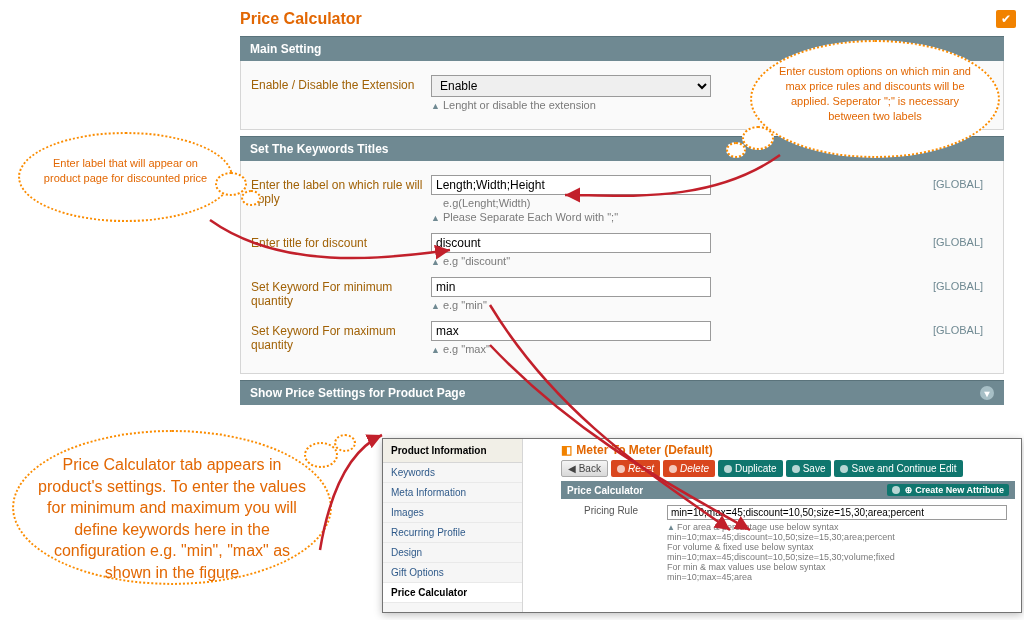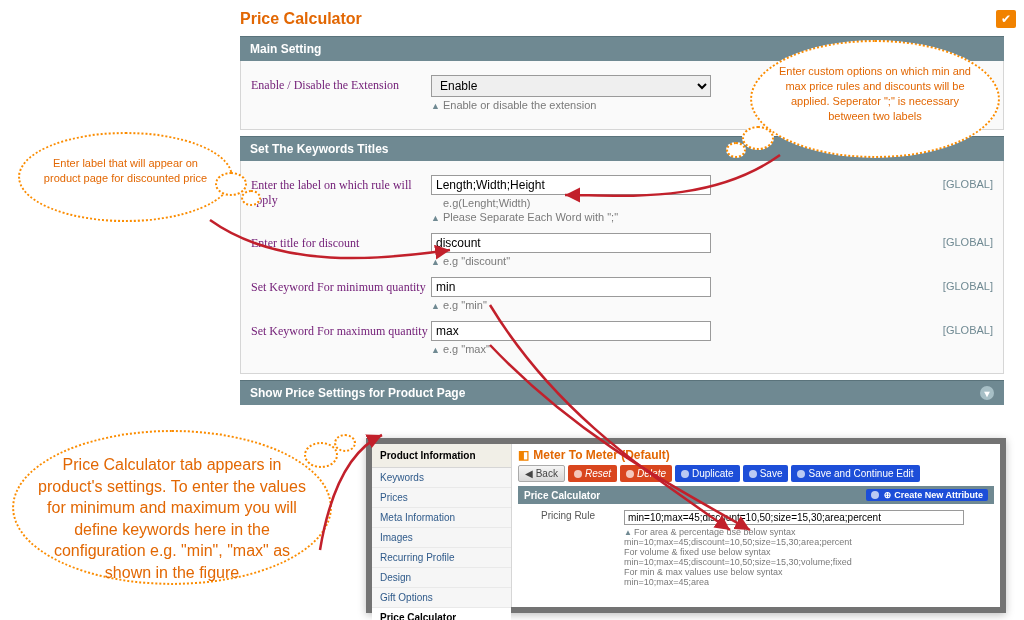--- a/index.html
+++ b/index.html
@@ -36,61 +36,62 @@
     align-items: center;
   }
   .section-body {
     background: #fafafa;
     border: 1px solid #d6d6d6;
     border-top: none;
     padding: 8px 10px;
     margin-bottom: 6px;
   }
   .row { display: flex; align-items: flex-start; margin: 6px 0 10px; }
-  .row-label { width: 180px; color: #701a75; padding-top: 3px; font-family: Liberation Serif, serif; }
+  .row-label { width: 180px; color: #a16207; padding-top: 3px; }
   .row-field { flex: 1; }
   .row-field input[type=text], .row-field select {
     width: 280px;
     border: 1px solid #9a9a9a;
     padding: 2px 4px;
     font-size: 12px;
   }
   .hint { color: #7a7a7a; font-size: 11px; margin-top: 2px; }
   .hint .tri { color: #6f8992; font-size: 9px; margin-right: 3px; }
-  .scope { color: #6f8992; font-size: 11px; padding-top: 3px; width: 70px; text-align: right; }
+  .scope { color: #6f8992; font-size: 11px; padding-top: 3px; width: 70px; text-align: center; }
   .collapse-icon { width: 14px; height: 14px; border-radius: 50%; background:#a7bfc6; color:#fff; font-size:10px; display:flex;align-items:center;justify-content:center; }
 
   
   .inset {
     position: absolute;
-    left: 366px;
+    left: 382px;
     top: 438px;
     width: 640px;
     height: 175px;
-    border: 6px solid #737373;
+    border: 1px solid #737373;
     box-shadow: 0 2px 8px rgba(0,0,0,.25);
     background: #fff;
     display: flex;
     font-size: 10px;
+    gap: 32px;
   }
   .inset-side {
     width: 140px;
     background: #f6f6f6;
     border-right: 1px solid #d6d6d6;
   }
   .inset-side-hdr { font-weight: bold; padding: 6px 8px; border-bottom:1px solid #d6d6d6; background:#f1efe7;}
   .inset-side-item { padding: 4px 8px; border-bottom:1px solid #e9e9e9; color:#2f5a8a; cursor:pointer;}
   .inset-side-item.active { background:#fff; font-weight:bold; color:#000; }
   .inset-main { flex:1; padding: 4px 6px; position:relative; }
   .inset-title { color:#e26703; font-weight:bold; font-size:12px; display:flex; align-items:center; gap:4px;}
   .btnbar { display:flex; gap:3px; margin:3px 0 4px; flex-wrap:wrap;}
   .btn { color:#fff; padding:2px 6px; border-radius:2px; display:flex; align-items:center; gap:3px; font-size:10px;}
   .btn.grey{background:linear-gradient(#f5f5f5,#d8d8d8);color:#444;border:1px solid #aaa;}
   .btn.red{background:#d9461e;font-style:italic;}
-  .btn.orange{background:#1d4ed8;align-items:center;}
+  .btn.orange{background:#0f766e;align-items:center;}
   .btn .dot{width:8px;height:8px;background:rgba(255,255,255,.7);border-radius:50%;display:inline-block;}
   .inset-section-hdr{background:#6f8992;color:#fff;font-weight:bold;padding:3px 6px;display:flex;justify-content:space-between;align-items:center;}
   .inset-body{padding:4px 0;}
   .inset-row{display:flex;gap:6px;margin:2px 0;}
   .inset-row-label{width:100px;color:#555;text-align:center;}
   .inset-row-field input{width:340px;border:1px solid #9a9a9a;padding:1px 3px;font-size:10px;}
   .inset-hint{color:#7a7a7a;font-size:9px;margin-left:106px;}
   .inset-hint .tri{color:#6f8992;font-size:8px;margin-right:2px;}
 
   
@@ -130,21 +131,21 @@
 <div class="main-area">
 
   <div class="section-hdr">
       <span>Main Setting</span>
     </div>
   <div class="section-body">
     <div class="row">
       <div class="row-label">Enable / Disable the Extension</div>
       <div class="row-field">
         <select><option>Enable</option></select>
-        <div class="hint"><span class="tri">▲</span><span>Enable or disable the extension</span></div>
+        <div class="hint"><span class="tri">▲</span><span>Lenght or disable the extension</span></div>
       </div>
     </div>
   </div>
 
   <div class="section-hdr">
       <span>Set The Keywords Titles</span>
     </div>
   <div class="section-body" id="kw-body">
       <div class="row">
         <div class="row-label">Enter the label on which rule will apply</div>
@@ -172,21 +173,20 @@
     <span>Show Price Settings for Product Page</span>
     <span class="collapse-icon">▾</span>
   </div>
 </div>
 
 <div class="inset">
   <div class="inset-side">
     <div class="inset-side-hdr">Product Information</div>
     <div id="side-list">
         <div class="inset-side-item">Keywords</div>
-        <div class="inset-side-item">Prices</div>
         <div class="inset-side-item">Meta Information</div>
         <div class="inset-side-item">Images</div>
         <div class="inset-side-item">Recurring Profile</div>
         <div class="inset-side-item">Design</div>
         <div class="inset-side-item">Gift Options</div>
         <div class="inset-side-item active">Price Calculator</div>
       </div>
   </div>
   <div class="inset-main">
     <div class="inset-title">

